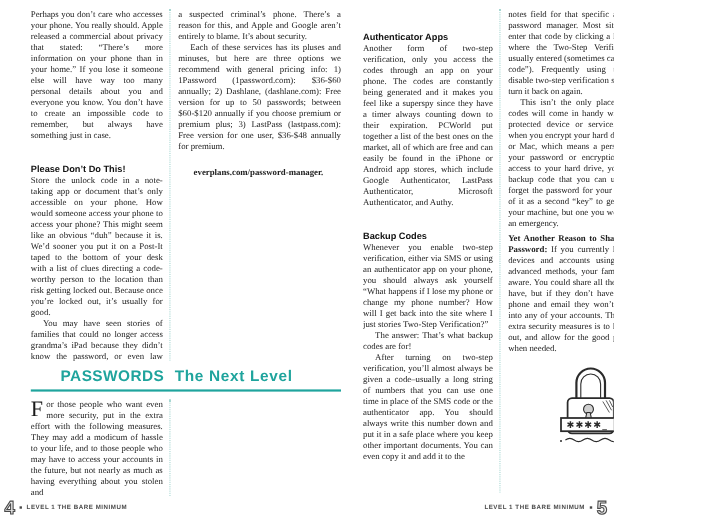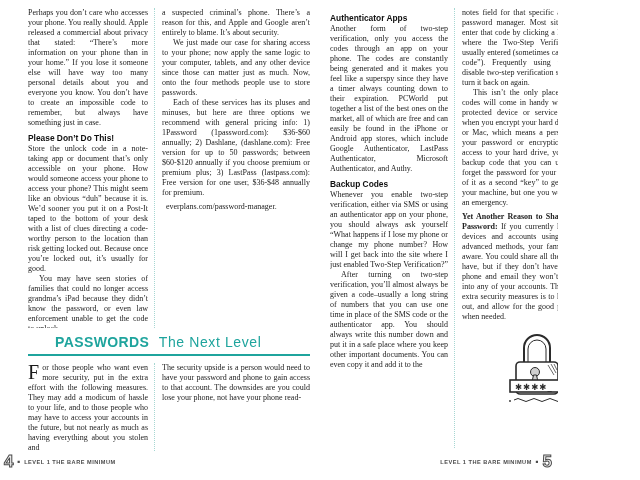--- a/index.html
+++ b/index.html
@@ -25,35 +25,35 @@
   .page-right .c1{width:118px;flex:none;}
   .c2{flex:1;}
   .divider{flex:none;width:0;border-left:1px dotted var(--divider);margin:0 7px 0 6px;}
   .para{
     margin:0;font-size:8px;line-height:10px;text-align:justify;
     hyphens:auto;-webkit-hyphens:auto;
   }
   .para.indent{text-indent:11px;}
   .para.sp{margin-top:4px;}
   .sans-h{
-    margin:5px 0 1px 0;font-family:"Liberation Sans", sans-serif;font-weight:bold;
+    margin:20px 0 1px 0;font-family:"Liberation Sans", sans-serif;font-weight:bold;
     font-size:8.4px;line-height:10px;color:#111;text-align:left;
   }
   .bold{font-weight:bold;}
-  .url-line{margin:4px;font-size:8px;line-height:10px;font-weight:normal;text-align:left;}
+  .url-line{margin:14px;font-size:8px;line-height:10px;font-weight:bold;text-align:left;}
   .dropcap{
     float:left;font-size:20px;line-height:17px;margin:1px 3px 0 0;
     font-family:"Liberation Serif", serif;color:#1a1a1a;
   }
   .section-head{
     margin-top:5px;padding-bottom:3px;border-bottom:2px solid var(--accent);
     font-family:"Liberation Sans", sans-serif;white-space:nowrap;
   }
   .sh-title{font-weight:bold;font-size:14px;letter-spacing:0.4px;color:var(--accent);padding-left:27px;}
-  .sh-subtitle{font-weight:400;font-size:14px;letter-spacing:0.6px;color:var(--accent);margin-left:5px;margin-top:44px;}
+  .sh-subtitle{font-weight:700;font-size:14px;letter-spacing:0.6px;color:var(--accent);margin-left:5px;margin-top:44px;}
   .footer{
     position:absolute;bottom:10px;display:flex;align-items:center;gap:4px;
     font-family:"Liberation Sans", sans-serif;color:var(--footer-ink);
   }
   .footer-left{left:4px;}
   .footer-right{right:6px;}
   .pagenum{
     font-size:17px;font-weight:bold;line-height:16px;color:#efefef;
     -webkit-text-stroke:1px #4a4a4a;
   }
@@ -75,49 +75,48 @@
     <div class="cols top">
       <div class="col c1">
         <p class="para">Perhaps you don’t care who accesses your phone. You really should. Apple released a commercial about privacy that stated: “There’s more information on your phone than in your home.” If you lose it someone else will have way too many personal details about you and everyone you know. You don’t have to create an impossible code to remember, but always have something just in case.</p>
         <p class="sans-h">Please Don’t Do This!</p>
         <p class="para">Store the unlock code in a note-taking app or document that’s only accessible on your phone. How would someone access your phone to access your phone? This might seem like an obvious “duh” because it is. We’d sooner you put it on a Post-It taped to the bottom of your desk with a list of clues directing a code-worthy person to the location than risk getting locked out. Because once you’re locked out, it’s usually for good.</p>
         <p class="para indent">You may have seen stories of families that could no longer access grandma’s iPad because they didn’t know the password, or even law enforcement unable to get the code to unlock</p>
       </div>
       <div class="divider"></div>
       <div class="col c2">
         <p class="para">a suspected criminal’s phone. There’s a reason for this, and Apple and Google aren’t entirely to blame. It’s about security.</p>
-        <p class="para indent">We just made our case for sharing access to your phone; now apply the same logic to your computer, tablets, and any other device since those can matter just as much. Now, onto the four methods people use to store passwords.</p>
         <p class="para indent">Each of these services has its pluses and minuses, but here are three options we recommend with general pricing info: 1) 1Password (1password.com): $36-$60 annually; 2) Dashlane, (dashlane.com): Free version for up to 50 passwords; between $60-$120 annually if you choose premium or premium plus; 3) LastPass (lastpass.com): Free version for one user, $36-$48 annually for premium.</p>
         <p class="url-line">everplans.com/password-manager.</p>
       </div>
     </div>
 
     <div class="section-head">
       <span class="sh-title">PASSWORDS</span>
       <span class="sh-subtitle">The Next Level</span>
     </div>
 
     <div class="cols bottom">
       <div class="col c1">
         <p class="para"><span class="dropcap">F</span><span>or those people who want even more security, put in the extra effort with the following measures. They may add a modicum of hassle to your life, and to those people who may have to access your accounts in the future, but not nearly as much as having everything about you stolen and</span></p>
       </div>
       <div class="divider"></div>
       <div class="col c2">
-        <p class="para">The security upside is a person would need to have your password and phone to gain access to that account. The downsides are you could lose your phone, not have your phone read-</p>
       </div>
     </div>
   </div>
 
   <div class="page page-right">
     <div class="cols top">
       <div class="col c1">
         <p class="sans-h">Authenticator Apps</p>
         <p class="para">Another form of two-step verification, only you access the codes through an app on your phone. The codes are constantly being generated and it makes you feel like a superspy since they have a timer always counting down to their expiration. PCWorld put together a list of the best ones on the market, all of which are free and can easily be found in the iPhone or Android app stores, which include Google Authenticator, LastPass Authenticator, Microsoft Authenticator, and Authy.</p>
         <p class="sans-h">Backup Codes</p>
-        <p class="para">Whenever you enable two-step verification, either via SMS or using an authenticator app on your phone, you should always ask yourself “What happens if I lose my phone or change my phone number? How will I get back into the site where I just enabled Two-Step Verification?”</p>
+        <p class="para">Whenever you enable two-step verification, either via SMS or using an authenticator app on your phone, you should always ask yourself “What happens if I lose my phone or change my phone number? How will I get back into the site where I just stories Two-Step Verification?”</p>
+        <p class="para indent">The answer: That’s what backup codes are for!</p>
         <p class="para indent">After turning on two-step verification, you’ll almost always be given a code–usually a long string of numbers that you can use one time in place of the SMS code or the authenticator app. You should always write this number down and put it in a safe place where you keep other important documents. You can even copy it and add it to the</p>
       </div>
       <div class="divider"></div>
       <div class="col c2">
         <p class="para">notes field for that specific account in your password manager. Most sites will let you enter that code by clicking a link on the page where the Two-Step Verification code is usually entered (sometimes called a “recovery code”). Frequently using this code will disable two-step verification so you’ll need to turn it back on again.</p>
         <p class="para indent">This isn’t the only place where backup codes will come in handy when accessing a protected device or service. For example, when you encrypt your hard drive on your PC or Mac, which means a person would need your password or encryption key to gain access to your hard drive, you’ll be given a backup code that you can use in case you forget the password for your machine. Think of it as a second “key” to get in the door of your machine, but one you would only use in an emergency.</p>
         <p class="para sp"><span class="bold">Yet Another Reason to Share Your Phone Password:</span> <span>If you currently lock down your devices and accounts using any of these advanced methods, your family needs to be aware. You could share all the passwords you have, but if they don’t have access to your phone and email they won’t be able to get into any of your accounts. The point of these extra security measures is to keep bad people out, and allow for the good people to get in when needed.</span></p>
 
         <div class="lock-wrap">
           <svg width="72" height="80" viewBox="0 0 72 80" xmlns="http://www.w3.org/2000/svg">

